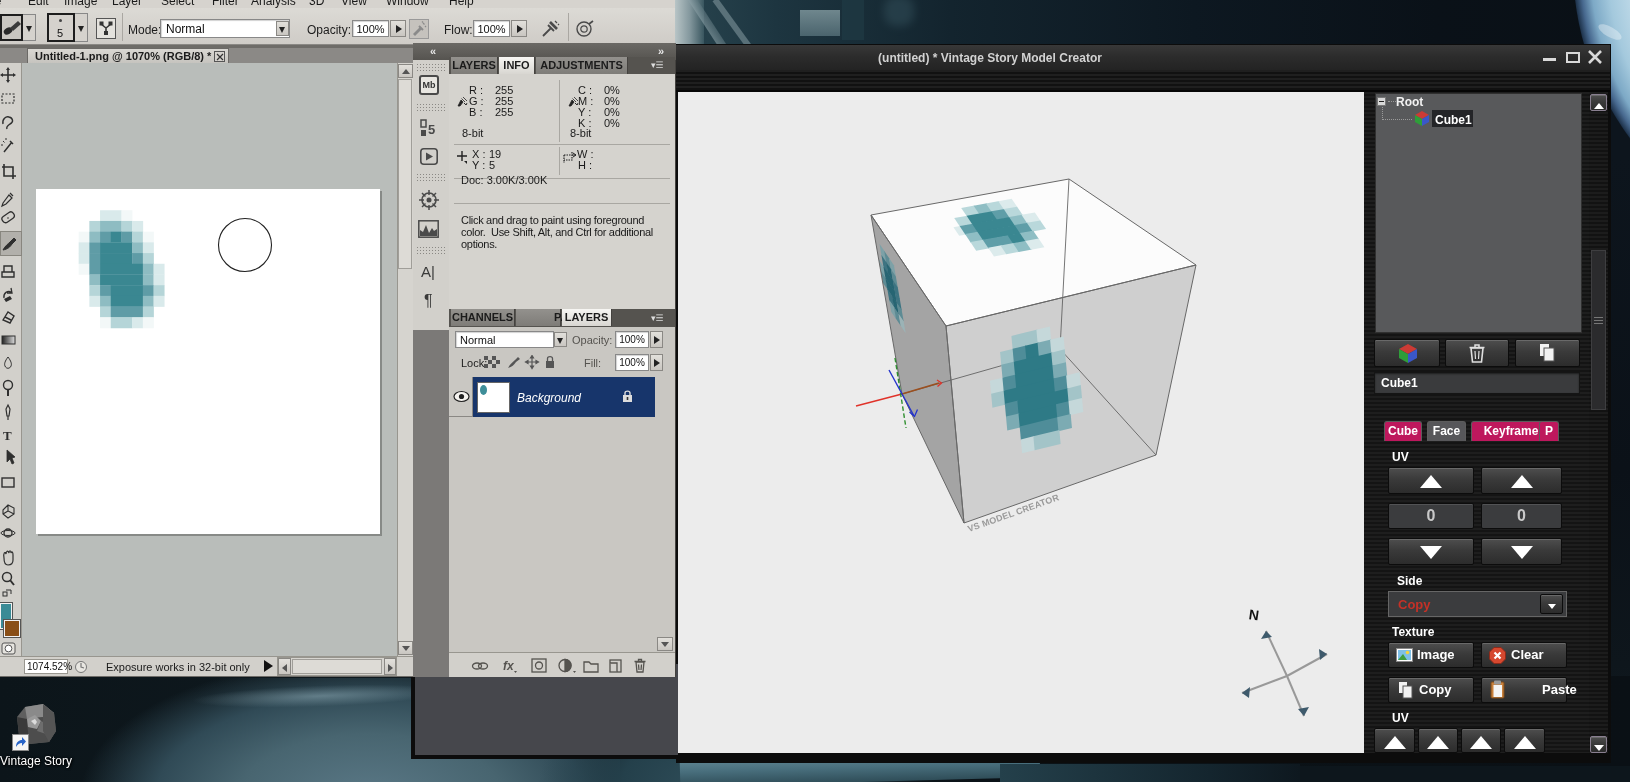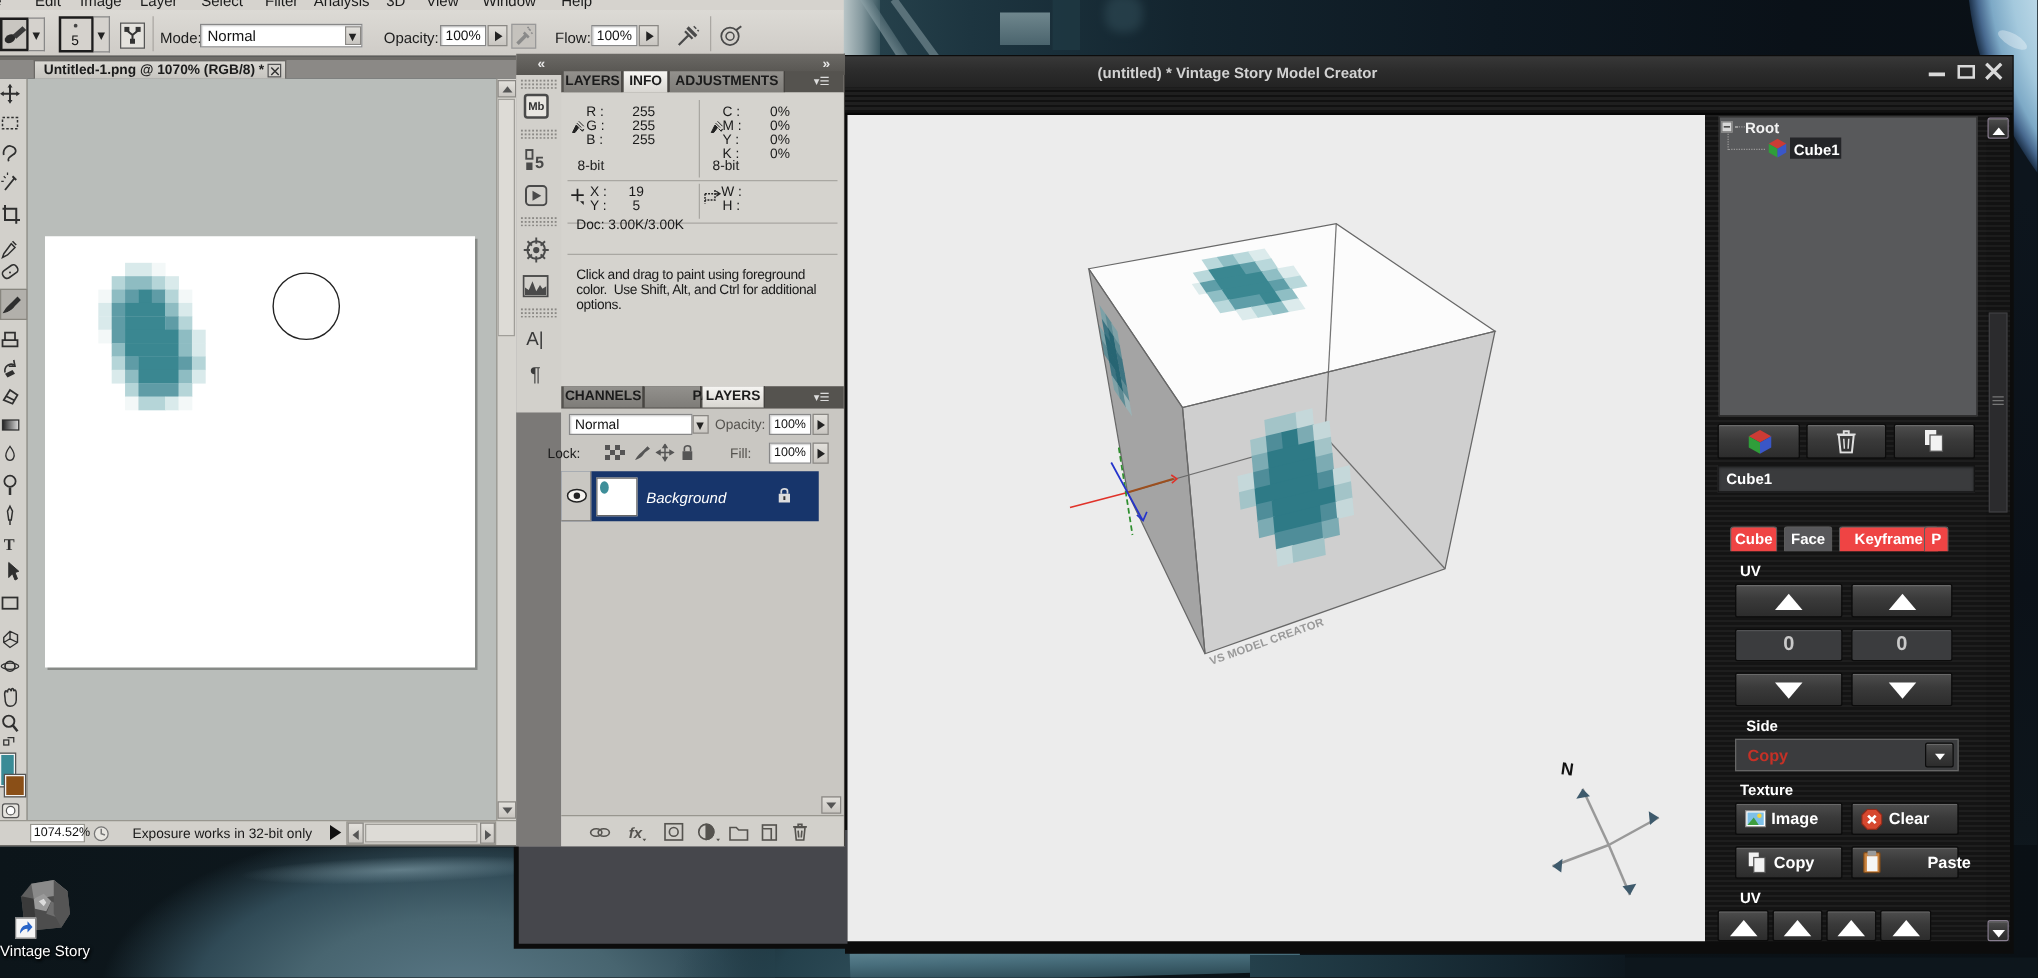--- a/index.html
+++ b/index.html
@@ -2,36 +2,36 @@
 <html><head>
 <meta charset="utf-8">
 <style>
 * { margin:0; padding:0; box-sizing:border-box; }
 html,body { width:1630px; height:782px; overflow:hidden; background:#0c151b; font-family:"Liberation Sans", sans-serif; }
 .abs { position:absolute; }
 #stage { position:relative; width:1630px; height:782px; overflow:hidden; }
 .vsb { background:linear-gradient(180deg,#4e4e4e 0%,#3a3a3a 45%,#2c2c2c 100%); border:1px solid #0c0c0c; box-shadow:inset 0 1px 0 rgba(255,255,255,.16); border-radius:2px; text-align:center; }
 .tri-u { display:inline-block; width:0; height:0; border-style:solid; border-width:0 11px 13px 11px; border-color:transparent transparent #fff transparent; margin-top:7px; }
 .tri-d { display:inline-block; width:0; height:0; border-style:solid; border-width:13px 11px 0 11px; border-color:#fff transparent transparent transparent; margin-top:7px; }
-.vstab { height:20px; background:#ef4444; border:1px solid #5c5c5c; border-bottom:none; border-radius:3px 3px 0 0; color:#fff; font-size:12px; font-weight:bold; text-align:center; line-height:19px; }
+.vstab { height:20px; background:#be185d; border:1px solid #5c5c5c; border-bottom:none; border-radius:3px 3px 0 0; color:#fff; font-size:12px; font-weight:bold; text-align:center; line-height:19px; }
 .vslab { color:#fff; font-size:12px; font-weight:bold; }
 .vsval { background:#3b3c3e; border:1px solid #0c0c0c; box-shadow:inset 0 1px 0 rgba(255,255,255,.12); color:#c9c9c9; font-size:16px; font-weight:bold; text-align:center; line-height:24px; border-radius:2px; }
 .pslab { font-size:12px; color:#1c1c1c; }
 .psfield { background:#fff; border:1px solid #888; box-shadow:inset 1px 1px 1px rgba(0,0,0,.18); }
 .psdrop { background:linear-gradient(180deg,#e2e0db,#c9c6c1); border:1px solid #8a8884; }
 .tri9 { width:0;height:0;border-style:solid;border-width:6px 3.5px 0 3.5px;border-color:#222 transparent transparent transparent; }
 .trir { width:0;height:0;border-style:solid;border-width:4px 0 4px 6px;border-color:transparent transparent transparent #222; }
 .triu8 { width:0;height:0;border-style:solid;border-width:0 4px 5px 4px;border-color:transparent transparent #555 transparent; }
 .trid8 { width:0;height:0;border-style:solid;border-width:5px 4px 0 4px;border-color:#555 transparent transparent transparent; }
 .tril8 { width:0;height:0;border-style:solid;border-width:4px 5px 4px 0;border-color:transparent #555 transparent transparent; }
 .trir8 { width:0;height:0;border-style:solid;border-width:4px 0 4px 5px;border-color:transparent transparent transparent #555; }
 .dots { background-image:radial-gradient(#8a8884 35%, transparent 36%); background-size:3px 3px; }
 .pstab { height:17px; background:linear-gradient(180deg,#93918d,#7e7c78); border-right:1px solid #44423f; color:#1b1b1b; font-size:11px; font-weight:bold; text-align:center; line-height:17px; }
 .inflab { font-size:11px; color:#1a1a1a; }
-.infval { font-size:11px; color:#1a1a1a; width:40px; text-align:center; }
+.infval { font-size:11px; color:#1a1a1a; width:40px; text-align:left; }
 </style>
 </head>
 <body>
 <div id="stage">
 
 <div id="wall">
 
   <div class="abs" style="left:660px;top:0;width:970px;height:50px;background:linear-gradient(90deg,#2a4751 0%,#1d3540 12%,#13242e 30%,#0d1821 55%,#0a1118 80%,#0a1016 100%);"></div>
   <div class="abs" style="left:672px;top:0;width:32px;height:46px;background:linear-gradient(90deg,#c3cecf,#84989e 55%,#39565f);"></div>
   <div class="abs" style="left:705px;top:-8px;width:8px;height:66px;background:linear-gradient(90deg,#8da2a8,#5d767e);transform:rotate(-33deg);opacity:.6;"></div>
@@ -642,21 +642,21 @@
     <div class="abs" style="left:449px;top:327px;width:226px;height:325px;background:#c9c7c2;"></div>
     <div class="abs psfield" style="left:455px;top:331px;width:99px;height:17px;"></div>
     <div class="abs" style="left:460px;top:334px;font-size:11px;color:#111;">Normal</div>
     <div class="abs psdrop" style="left:554px;top:332px;width:13px;height:15px;"></div>
         <div class="abs tri9" style="left:557px;top:338px;"></div>
     <div class="abs" style="left:572px;top:334px;font-size:11px;color:#55534f;">Opacity:</div>
     <div class="abs psfield" style="left:615px;top:331px;width:34px;height:17px;"></div>
     <div class="abs" style="left:615px;top:334px;width:34px;font-size:10px;color:#111;text-align:center;">100%</div>
     <div class="abs psdrop" style="left:650px;top:331px;width:13px;height:17px;"></div>
         <div class="abs trir" style="left:654px;top:336px;"></div>
-    <div class="abs" style="left:438px;top:357px;font-size:11px;color:#1c1c1c;">Lock:</div>
+    <div class="abs" style="left:461px;top:357px;font-size:11px;color:#1c1c1c;">Lock:</div>
     <svg class="abs" style="left:484px;top:355px;" width="70" height="15">
       <g fill="#555">
             <rect x="0" y="1" width="4" height="4"></rect>
             <rect x="4" y="5" width="4" height="4"></rect>
             <rect x="0" y="9" width="4" height="4"></rect>
             <rect x="8" y="1" width="4" height="4"></rect>
             <rect x="12" y="5" width="4" height="4"></rect>
             <rect x="8" y="9" width="4" height="4"></rect>
           </g>
       <path d="M24 13 C26 9 29 7 31 5 L34 2 L36 4 L32 7 C30 10 28 12 24 13 Z" fill="#555"></path>

